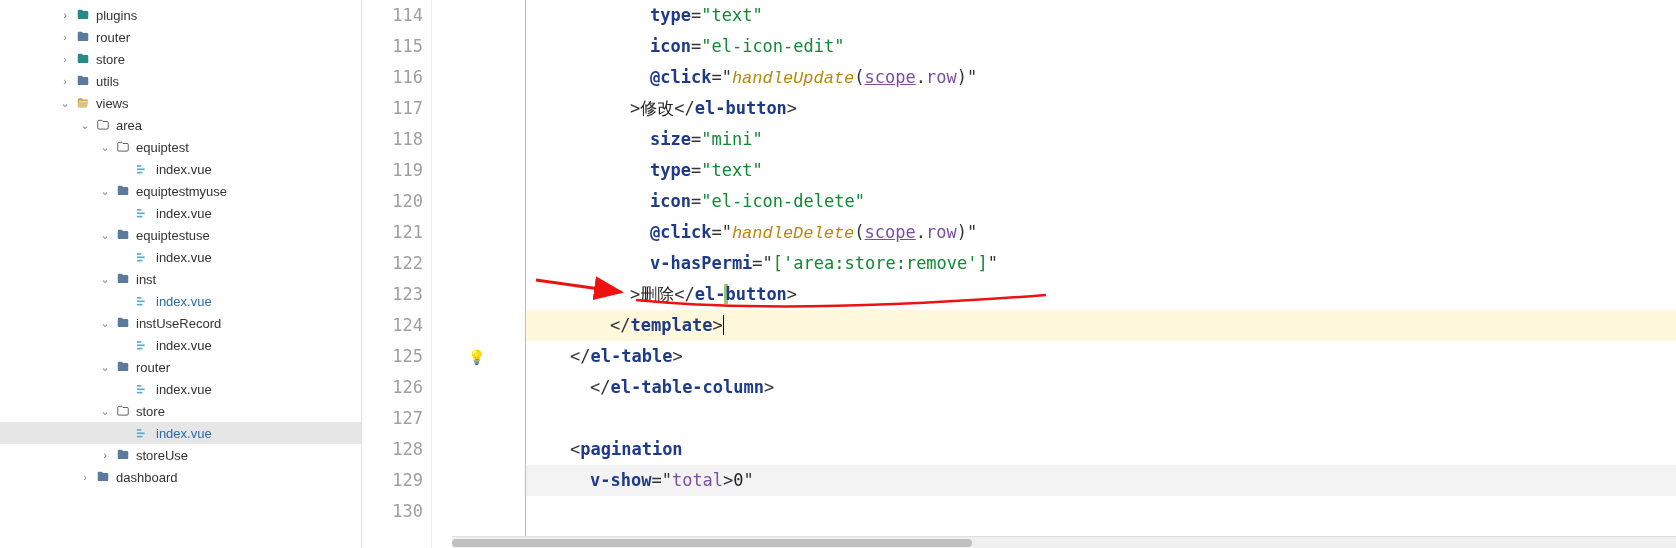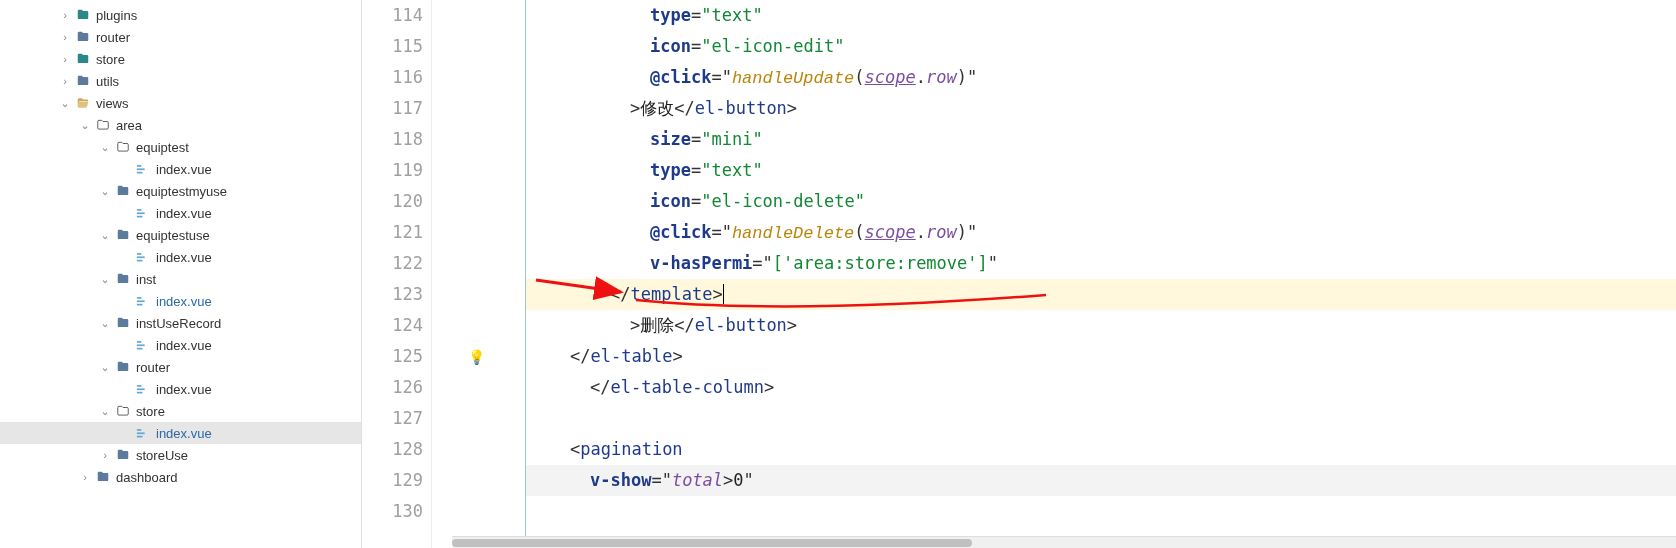--- a/index.html
+++ b/index.html
@@ -106,23 +106,23 @@
       white-space: pre;
       padding-left: 4px;
     }
     .code-line.hl { background: #fff8dc; }
     .code-line.last-dim { background: #f3f3f3; color: #aaa; }
     
     .t-attr    { color: #1e3a8a; font-weight: 700; }
     .t-punc    { color: #333; }
     .t-str     { color: #118833; font-weight: 500; }
     .t-func    { color: #b8860b; font-style: italic; font-family: Liberation Mono, monospace; }
-    .t-ident   { color: #7a4ea0; font-style: italic; }
+    .t-ident   { color: #7a4ea0; }
     .t-text    { color: #222; }
-    .t-tag     { color: #1e3a8a; font-weight: 400; }
+    .t-tag     { color: #1e3a8a; font-weight: 700; }
     .t-caret   { border-right: 1px solid #000; }
     .underline { text-decoration: underline; }
     
     .arrow-svg {
       position: absolute;
       left: 0;
       top: 260px;
       pointer-events: none;
       z-index: 10;
     }
@@ -400,22 +400,22 @@
     </svg>
   <div class="code-line" style="padding-left: 124px;"><span class="t-attr">type</span><span class="t-punc">=</span><span class="t-str">"text"</span></div>
       <div class="code-line" style="padding-left: 124px;"><span class="t-attr">icon</span><span class="t-punc">=</span><span class="t-str">"el-icon-edit"</span></div>
       <div class="code-line" style="padding-left: 124px;"><span class="t-attr">@click</span><span class="t-punc">="</span><span class="t-func">handleUpdate</span><span class="t-punc">(</span><span class="t-ident underline">scope</span><span class="t-punc">.</span><span class="t-ident">row</span><span class="t-punc">)"</span></div>
       <div class="code-line" style="padding-left: 104px;"><span class="t-punc">&gt;</span><span class="t-text">修改</span><span class="t-punc">&lt;/</span><span class="t-tag">el-button</span><span class="t-punc">&gt;</span></div>
       <div class="code-line" style="padding-left: 124px;"><span class="t-attr">size</span><span class="t-punc">=</span><span class="t-str">"mini"</span></div>
       <div class="code-line" style="padding-left: 124px;"><span class="t-attr">type</span><span class="t-punc">=</span><span class="t-str">"text"</span></div>
       <div class="code-line" style="padding-left: 124px;"><span class="t-attr">icon</span><span class="t-punc">=</span><span class="t-str">"el-icon-delete"</span></div>
       <div class="code-line" style="padding-left: 124px;"><span class="t-attr">@click</span><span class="t-punc">="</span><span class="t-func">handleDelete</span><span class="t-punc">(</span><span class="t-ident underline">scope</span><span class="t-punc">.</span><span class="t-ident">row</span><span class="t-punc">)"</span></div>
       <div class="code-line" style="padding-left: 124px;"><span class="t-attr">v-hasPermi</span><span class="t-punc">="</span><span class="t-str">['area:store:remove']</span><span class="t-punc">"</span></div>
+      <div class="code-line" style="padding-left: 104px;"><span class="t-punc">&gt;</span><span class="t-text">删除</span><span class="t-punc">&lt;/</span><span class="t-tag">el-button</span><span class="t-punc">&gt;</span></div>
       <div class="code-line hl" style="padding-left: 84px;"><span class="t-punc">&lt;/</span><span class="t-tag">template</span><span class="t-punc">&gt;</span><span class="t-caret"></span></div>
-      <div class="code-line" style="padding-left: 104px;"><span class="t-punc">&gt;</span><span class="t-text">删除</span><span class="t-punc">&lt;/</span><span class="t-tag">el-button</span><span class="t-punc">&gt;</span></div>
       <div class="code-line" style="padding-left: 44px;"><span class="t-punc">&lt;/</span><span class="t-tag">el-table</span><span class="t-punc">&gt;</span></div>
       <div class="code-line" style="padding-left: 64px;"><span class="t-punc">&lt;/</span><span class="t-tag">el-table-column</span><span class="t-punc">&gt;</span></div>
       <div class="code-line" style="padding-left: 4px;"></div>
       <div class="code-line" style="padding-left: 44px;"><span class="t-punc">&lt;</span><span class="t-tag">pagination</span></div>
       <div class="code-line last-dim" style="padding-left: 64px;"><span class="t-attr">v-show</span><span class="t-punc">="</span><span class="t-ident">total</span><span class="t-punc">&gt;</span><span class="t-text">0</span><span class="t-punc">"</span></div>
     </div>
 </div>
 
 <div class="scrollbar-bottom">
   <div class="thumb"></div>

